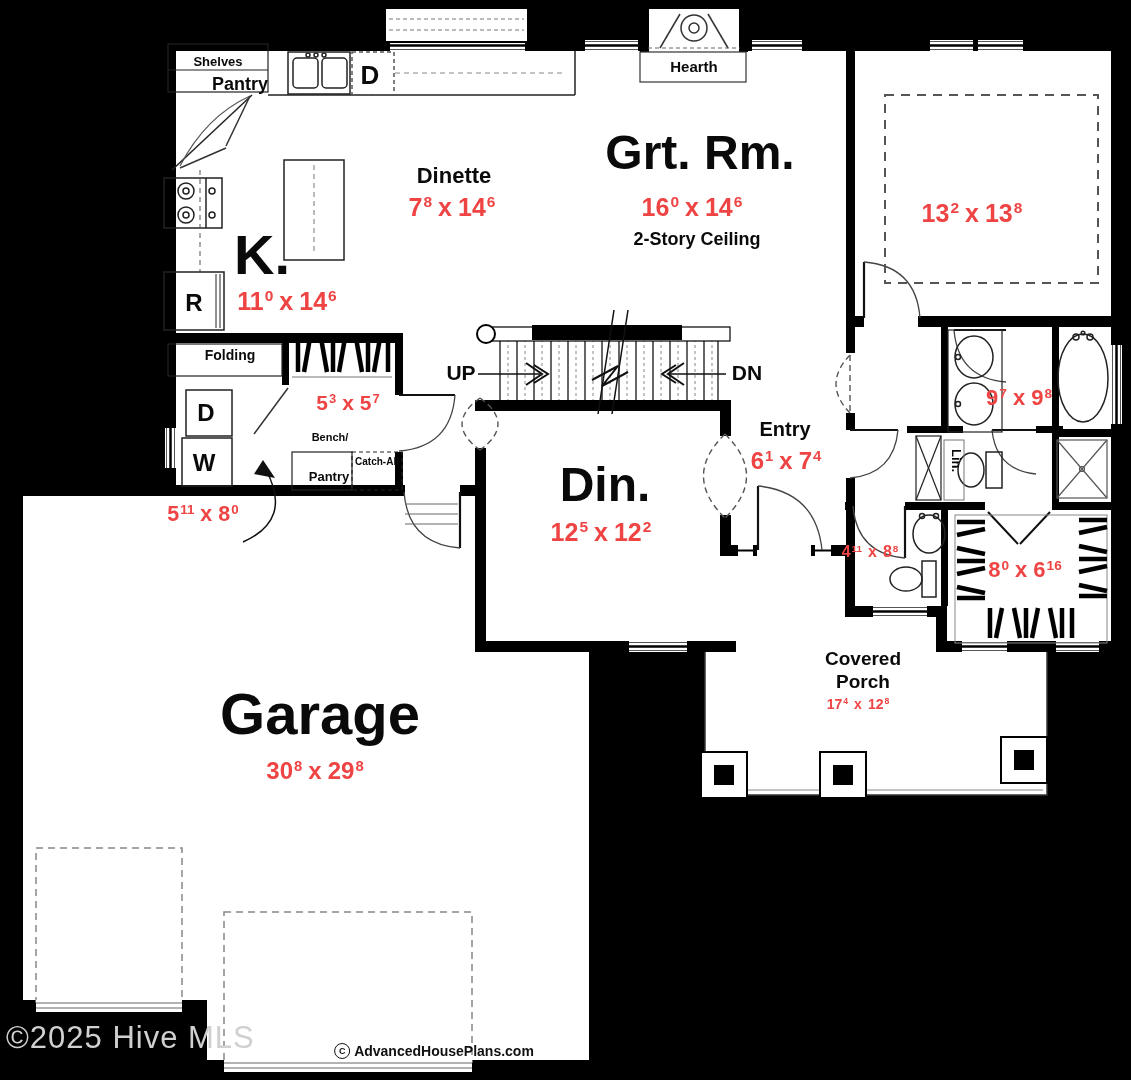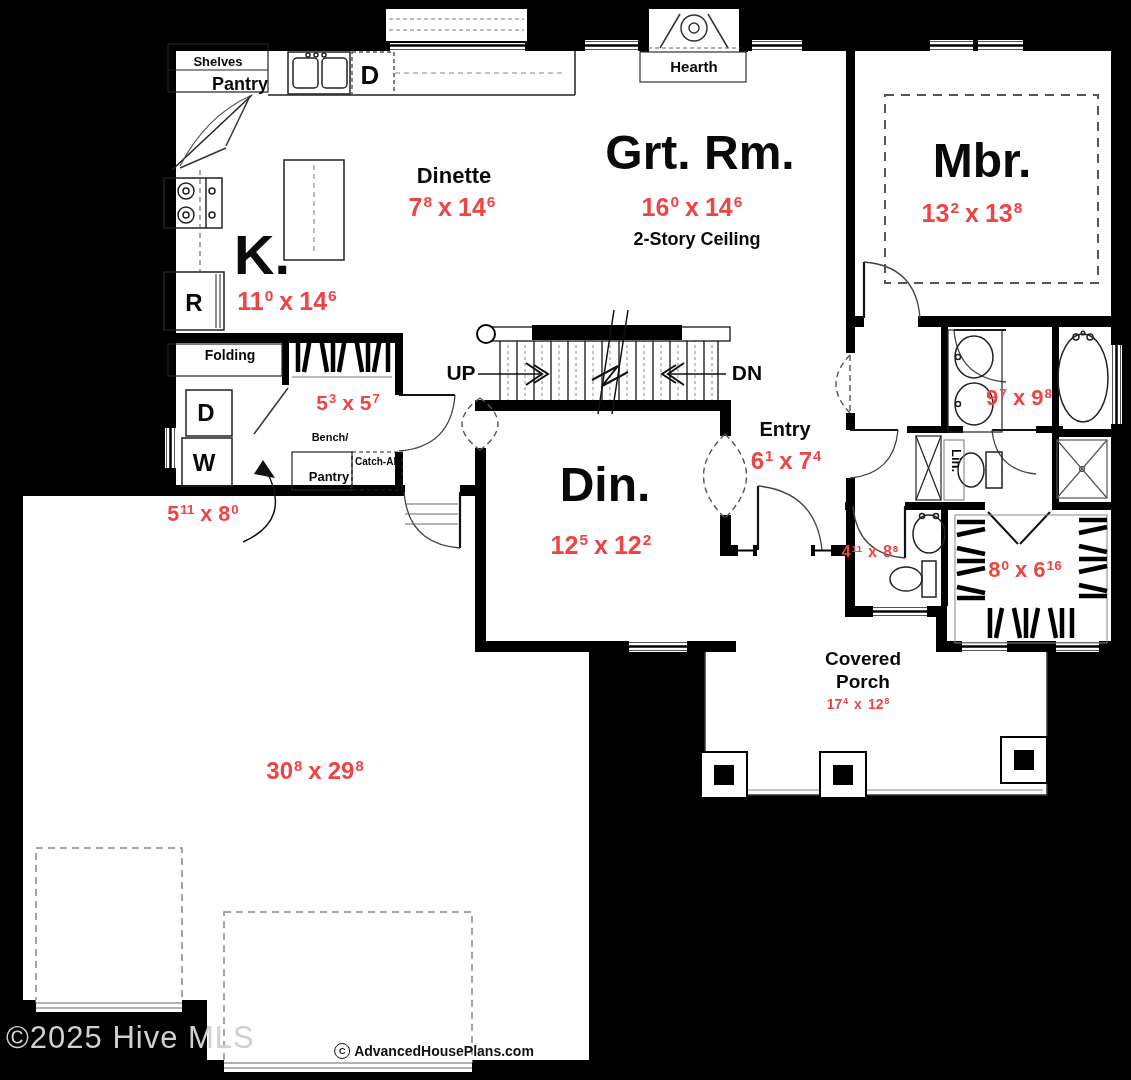--- a/index.html
+++ b/index.html
@@ -479,21 +479,20 @@
 <div class="dim" style="left:452px;top:194px;font-size:25px">
   <span>7</span><sup>8</sup><span class="sx">x</span><span>14</span><sup>6</sup>
 </div>
 
 <div class="lbl" style="left:700px;top:128px;font-size:48px">Grt. Rm.</div>
 <div class="dim" style="left:692px;top:194px;font-size:25px">
   <span>16</span><sup>0</sup><span class="sx">x</span><span>14</span><sup>6</sup>
 </div>
 <div class="lbl" style="left:697px;top:230px;font-size:18px">2-Story Ceiling</div>
 
-<div class="lbl" style="left:982px;top:136px;font-size:48px">Mbr.</div>
 <div class="dim" style="left:972px;top:200px;font-size:25px">
   <span>13</span><sup>2</sup><span class="sx">x</span><span>13</span><sup>8</sup>
 </div>
 
 <div class="lbl" style="left:262px;top:226px;font-size:56px">K.</div>
 <div class="dim" style="left:287px;top:288px;font-size:25px">
   <span>11</span><sup>0</sup><span class="sx">x</span><span>14</span><sup>6</sup>
 </div>
 <div class="lbl" style="left:194px;top:290px;font-size:24px">R</div>
 
@@ -509,21 +508,21 @@
 <div class="lbl" style="left:377px;top:457px;font-size:10px">Catch-All</div>
 
 <div class="lbl" style="left:461px;top:362px;font-size:21px">UP</div>
 <div class="lbl" style="left:747px;top:362px;font-size:21px">DN</div>
 
 <div class="dim" style="left:203px;top:503px;font-size:21.5px">
   <span>5</span><sup>11</sup><span class="sx">x</span><span>8</span><sup>0</sup>
 </div>
 
 <div class="lbl" style="left:605px;top:460px;font-size:48px">Din.</div>
-<div class="dim" style="left:601px;top:532px;font-size:25px">
+<div class="dim" style="left:601px;top:519px;font-size:25px">
   <span>12</span><sup>5</sup><span class="sx">x</span><span>12</span><sup>2</sup>
 </div>
 
 <div class="lbl" style="left:785px;top:419px;font-size:20px">Entry</div>
 <div class="dim" style="left:786px;top:448px;font-size:24px">
   <span>6</span><sup>1</sup><span class="sx">x</span><span>7</span><sup>4</sup>
 </div>
 
 <div class="dim" style="left:870px;top:544px;font-size:16px">
   <span>4</span><sup>11</sup><span class="sx">x</span><span>8</span><sup>8</sup>
@@ -537,20 +536,21 @@
 <div class="dim" style="left:1025px;top:558px;font-size:22px">
   <span>8</span><sup>0</sup><span class="sx">x</span><span>6</span><sup>16</sup>
 </div>
 
 <div class="lbl" style="left:863px;top:649px;font-size:19px">Covered</div>
 <div class="lbl" style="left:863px;top:672px;font-size:19px">Porch</div>
 <div class="dim" style="left:858px;top:697px;font-size:14px">
   <span>17</span><sup>4</sup><span class="sx">x</span><span>12</span><sup>8</sup>
 </div>
 
+<div class="lbl" style="left:320px;top:684px;font-size:58px">Garage</div>
 <div class="dim" style="left:315px;top:758px;font-size:24px">
   <span>30</span><sup>8</sup><span class="sx">x</span><span>29</span><sup>8</sup>
 </div>
 
 <div class="watermark">©2025 Hive MLS</div>
 <div class="credit">
   <span class="cc">C</span>
   <span>AdvancedHousePlans.com</span>
 </div>
 </div>

